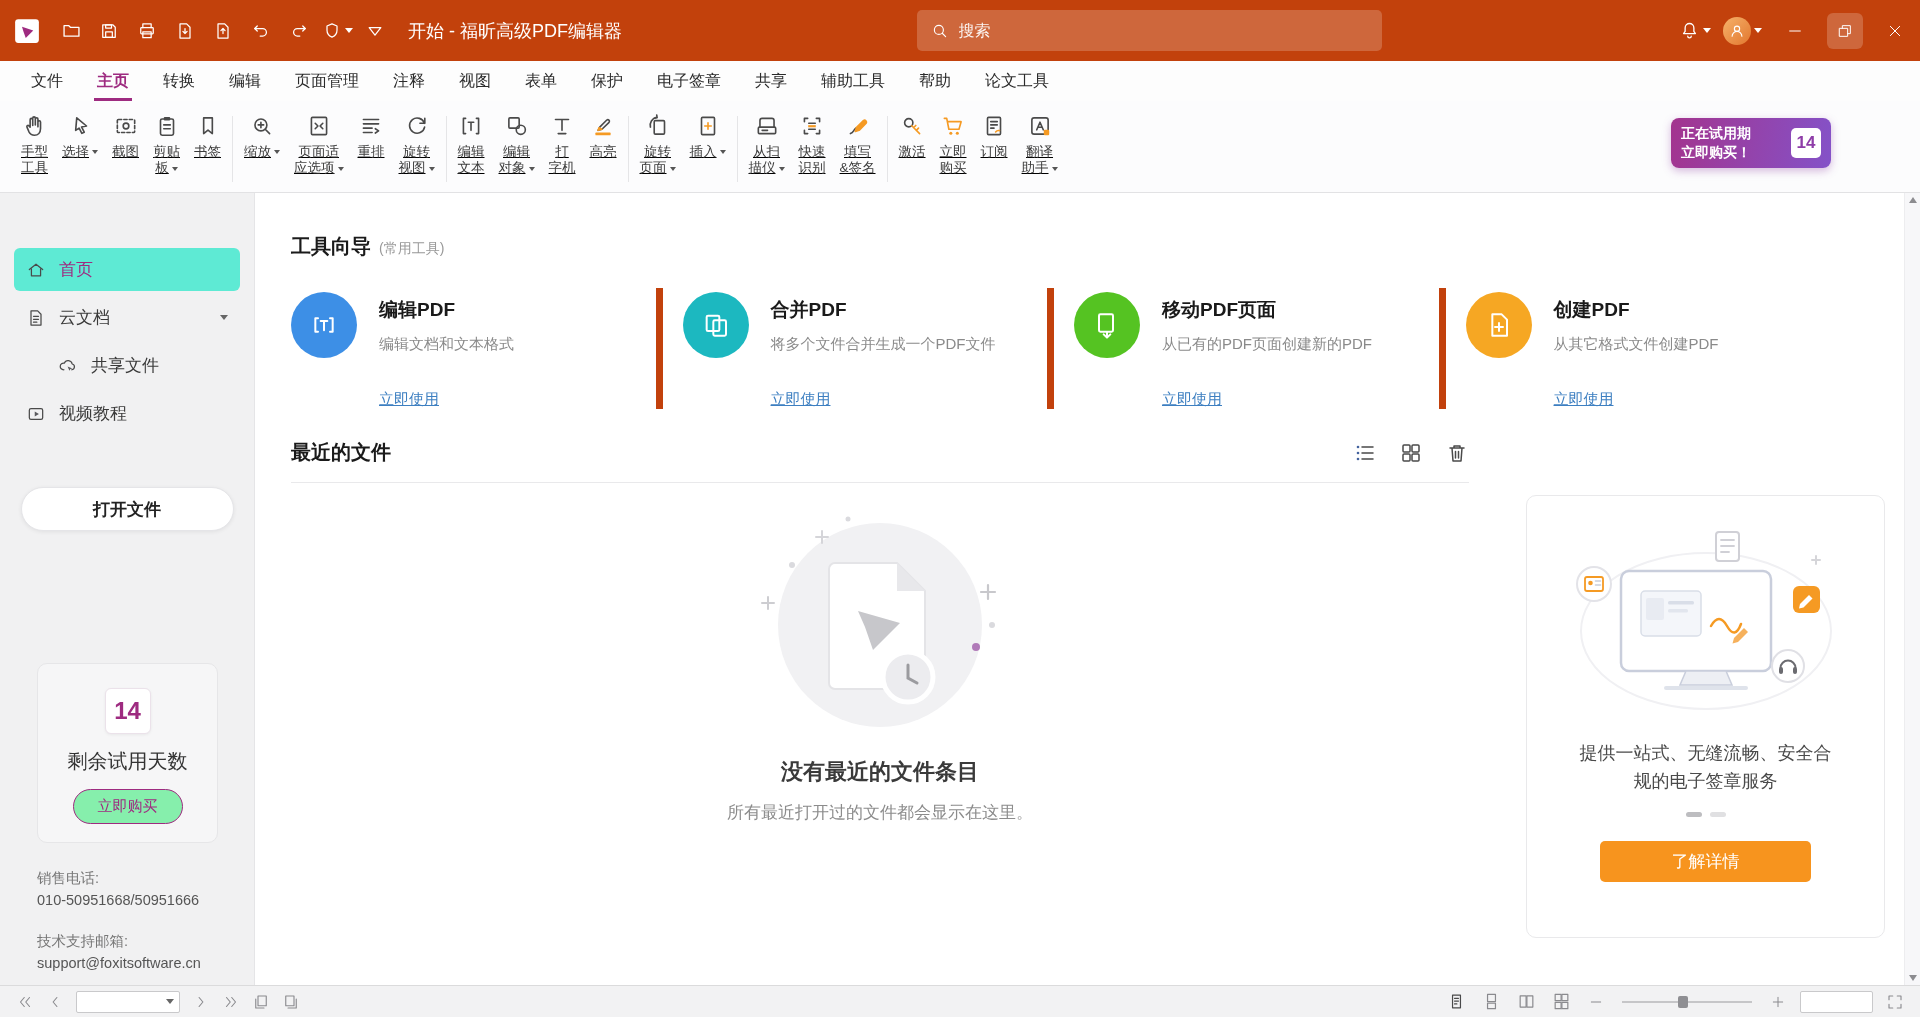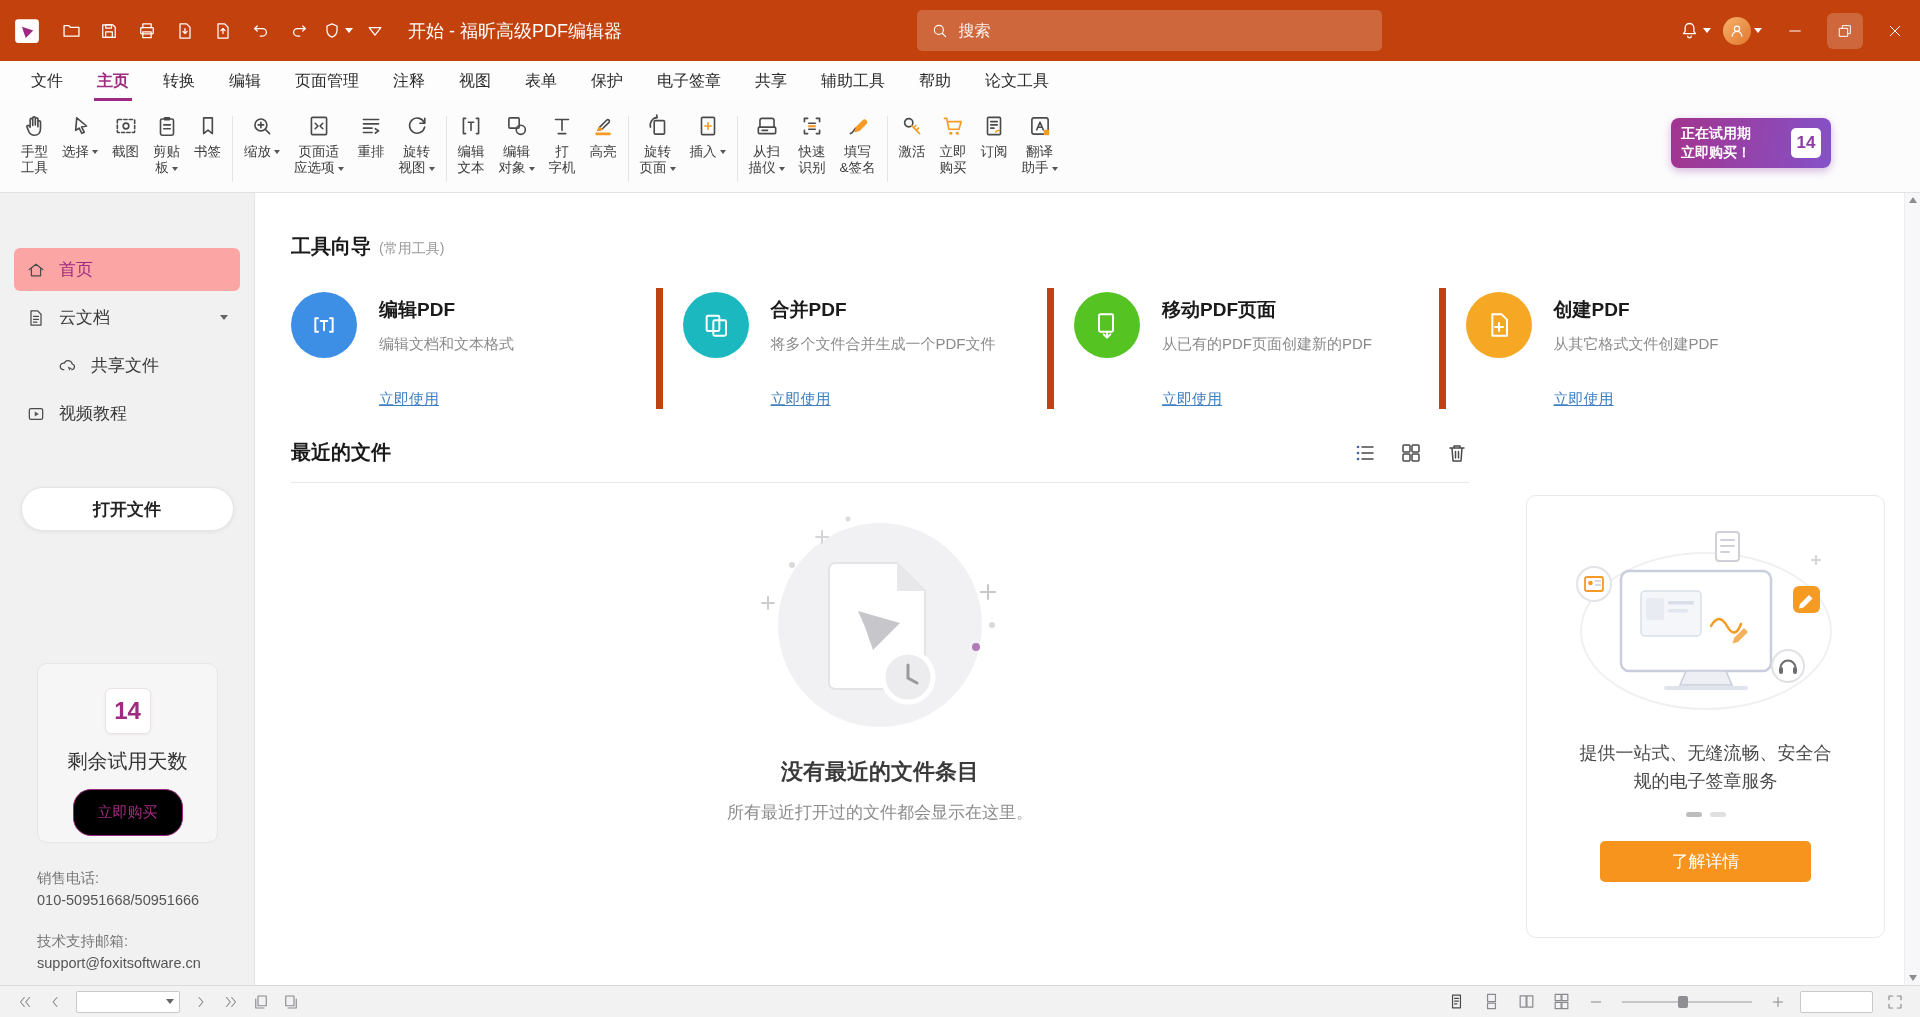--- a/index.html
+++ b/index.html
@@ -23,44 +23,44 @@
   .win-btn.hover .hl { background:rgba(255,255,255,.20); }
 
   
   .menubar { flex:0 0 40px; display:flex; align-items:stretch; padding:0 14px; background:#FDFDFD; }
   .menu-item { padding:0 17px; display:flex; align-items:center; font-size:16px; color:#2B2B2B; position:relative; cursor:default; white-space:nowrap; }
   .menu-item.active { color:#9E2B80; font-weight:bold; }
   .menu-item.active::after { content:""; position:absolute; left:14px; right:14px; bottom:0; height:3px; background:#9E2B80; }
 
   
   .ribbon { flex:0 0 92px; border-bottom:1px solid #E2E2E4; background:#FCFCFD; display:flex; align-items:flex-start; padding:7px 10px 0 14px; position:relative; }
-  .rbtn { display:flex; flex-direction:column; align-items:center; padding:3px 7px 0; border-radius:4px; flex-shrink:0; }
+  .rbtn { display:flex; flex-direction:column; align-items:center; padding:3px 7px 0; border-radius:4px; flex-shrink:0;text-decoration:underline; }
   .ricon { height:30px; display:flex; align-items:center; justify-content:center; }
   .rlabelwrap { text-align:center; font-size:13.5px; color:#3C3C3C; line-height:1.22; margin-top:3px; }
   .rlabel { white-space:pre-line; }
   .caret { display:inline-block; width:0; height:0; border-left:3.5px solid transparent; border-right:3.5px solid transparent; border-top:4.5px solid #555; margin-left:3px; vertical-align:middle; }
   .rsep { width:1px; background:#E5E5E7; align-self:stretch; margin:8px 4px 10px; flex-shrink:0; }
   .trial-badge { position:absolute; right:89px; top:17px; width:160px; height:50px; background:linear-gradient(100deg,#A3348E 0%,#8452C8 100%); border-radius:8px; color:#fff; display:flex; align-items:center; padding:0 10px; box-shadow:0 3px 8px rgba(140,60,160,.35); }
   .trial-lines { font-size:14px; font-weight:bold; line-height:1.35; }
   .trial-days { width:30px; height:30px; background:#fff; color:#8E3DA8; font-weight:bold; font-size:17px; border-radius:5px; display:flex; align-items:center; justify-content:center; margin-left:auto; }
 
   
   .body { flex:1; display:flex; min-height:0; position:relative; }
 
   
   .sidebar { flex:0 0 255px; background:#F1F1F2; border-right:1px solid #E5E5E7; padding-top:50px; position:relative; }
   .nav-item { height:43px; margin:5px 14px; display:flex; align-items:center; gap:13px; padding:0 12px; border-radius:6px; font-size:17px; color:#3A3A3A; }
-  .nav-item.selected { background:#fca5a5; color:#9E2B80; }
+  .nav-item.selected { background:#5eead4; color:#9E2B80; }
   .nav-item.indent { margin-left:46px; }
   .nav-caret { margin-left:auto; width:0; height:0; border-left:4.5px solid transparent; border-right:4.5px solid transparent; border-top:5.5px solid #666; }
   .open-file-btn { margin:52px auto 0; width:213px; height:44px; background:#fff; border:1px solid #E5E5E8; border-radius:22px; display:flex; align-items:center; justify-content:center; font-size:17px; font-weight:bold; color:#222; box-shadow:0 1px 4px rgba(0,0,0,.07); }
   .trial-card { position:absolute; left:37px; top:470px; width:181px; height:180px; background:#F6F6F7; border:1px solid #E6E6E8; border-radius:10px; display:flex; flex-direction:column; align-items:center; padding-top:24px; }
   .tc-days { width:46px; height:46px; background:#fff; border:1px solid #EBE2EA; border-radius:6px; color:#9E2B80; font-size:24px; font-weight:bold; display:flex; align-items:center; justify-content:center; box-shadow:0 1px 3px rgba(0,0,0,.06); }
   .tc-text { margin-top:14px; font-size:20px; color:#333; }
-  .tc-buy { margin-top:14px; padding:13px 24px; border:1px solid #9E2B80; color:#9E2B80; border-radius:18px; font-size:15px; background:#000000; }
+  .tc-buy { margin-top:14px; padding:7px 24px; border:1px solid #9E2B80; color:#9E2B80; border-radius:18px; font-size:15px; background:#86efac; }
   .contact { position:absolute; left:37px; top:674px; font-size:14.5px; color:#555; line-height:1.55; }
   .contact .lbl { color:#777; }
   .contact .blk { margin-bottom:18px; }
 
   
   .main { flex:1; padding:40px 16px 0 36px; overflow:hidden; }
   .tools-title-row { display:flex; align-items:baseline; gap:8px; margin-bottom:28px; }
   .sec-title { font-size:20px; font-weight:bold; color:#1A1A1A; }
   .tools-sub { font-size:14px; color:#999; }
   .tools-row { display:flex; margin-right:74px; }

